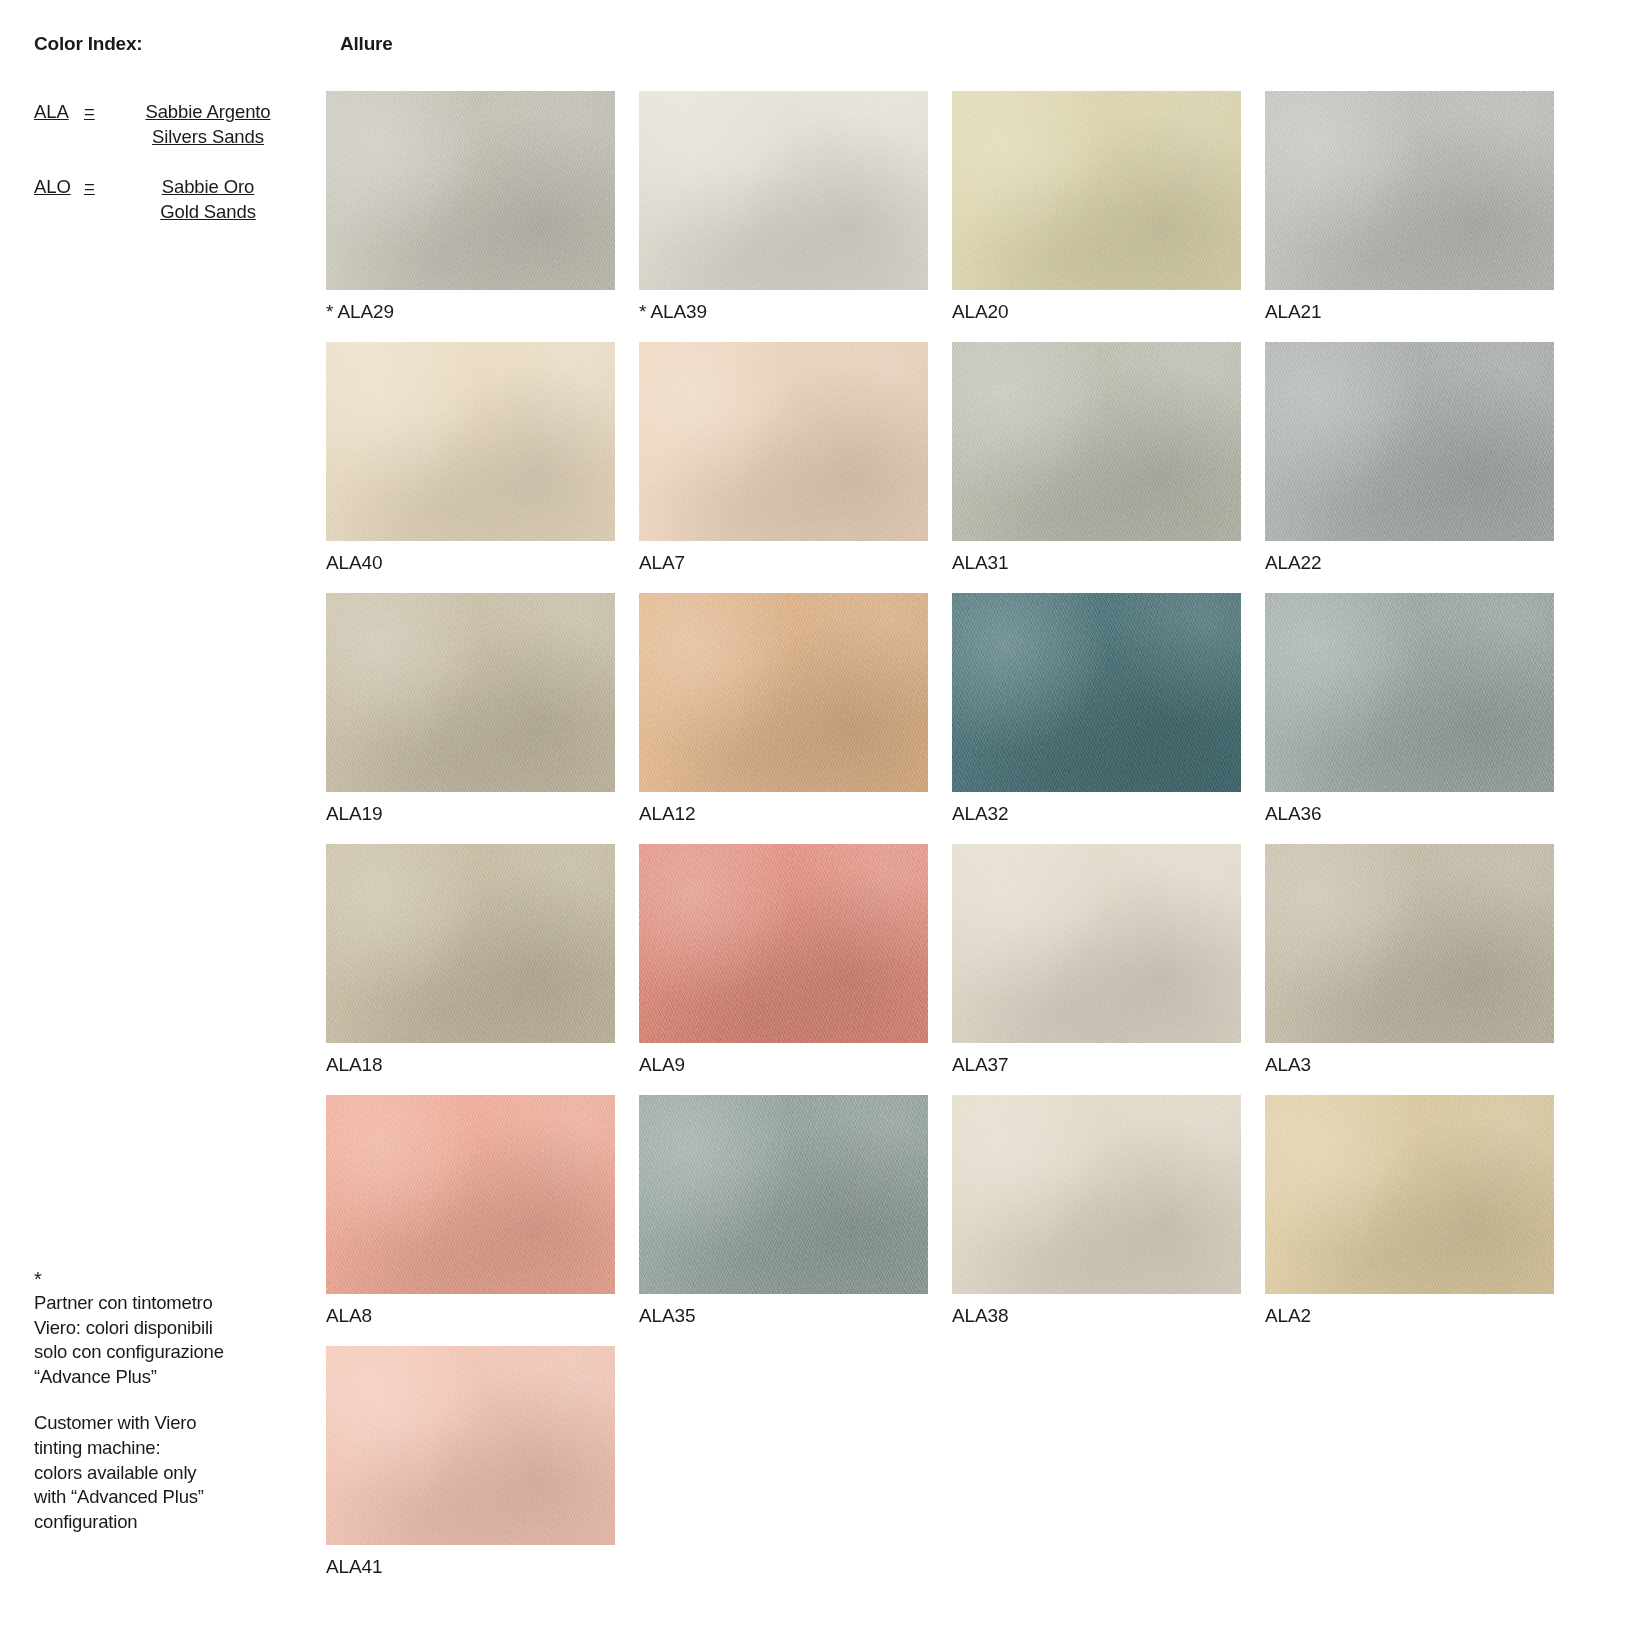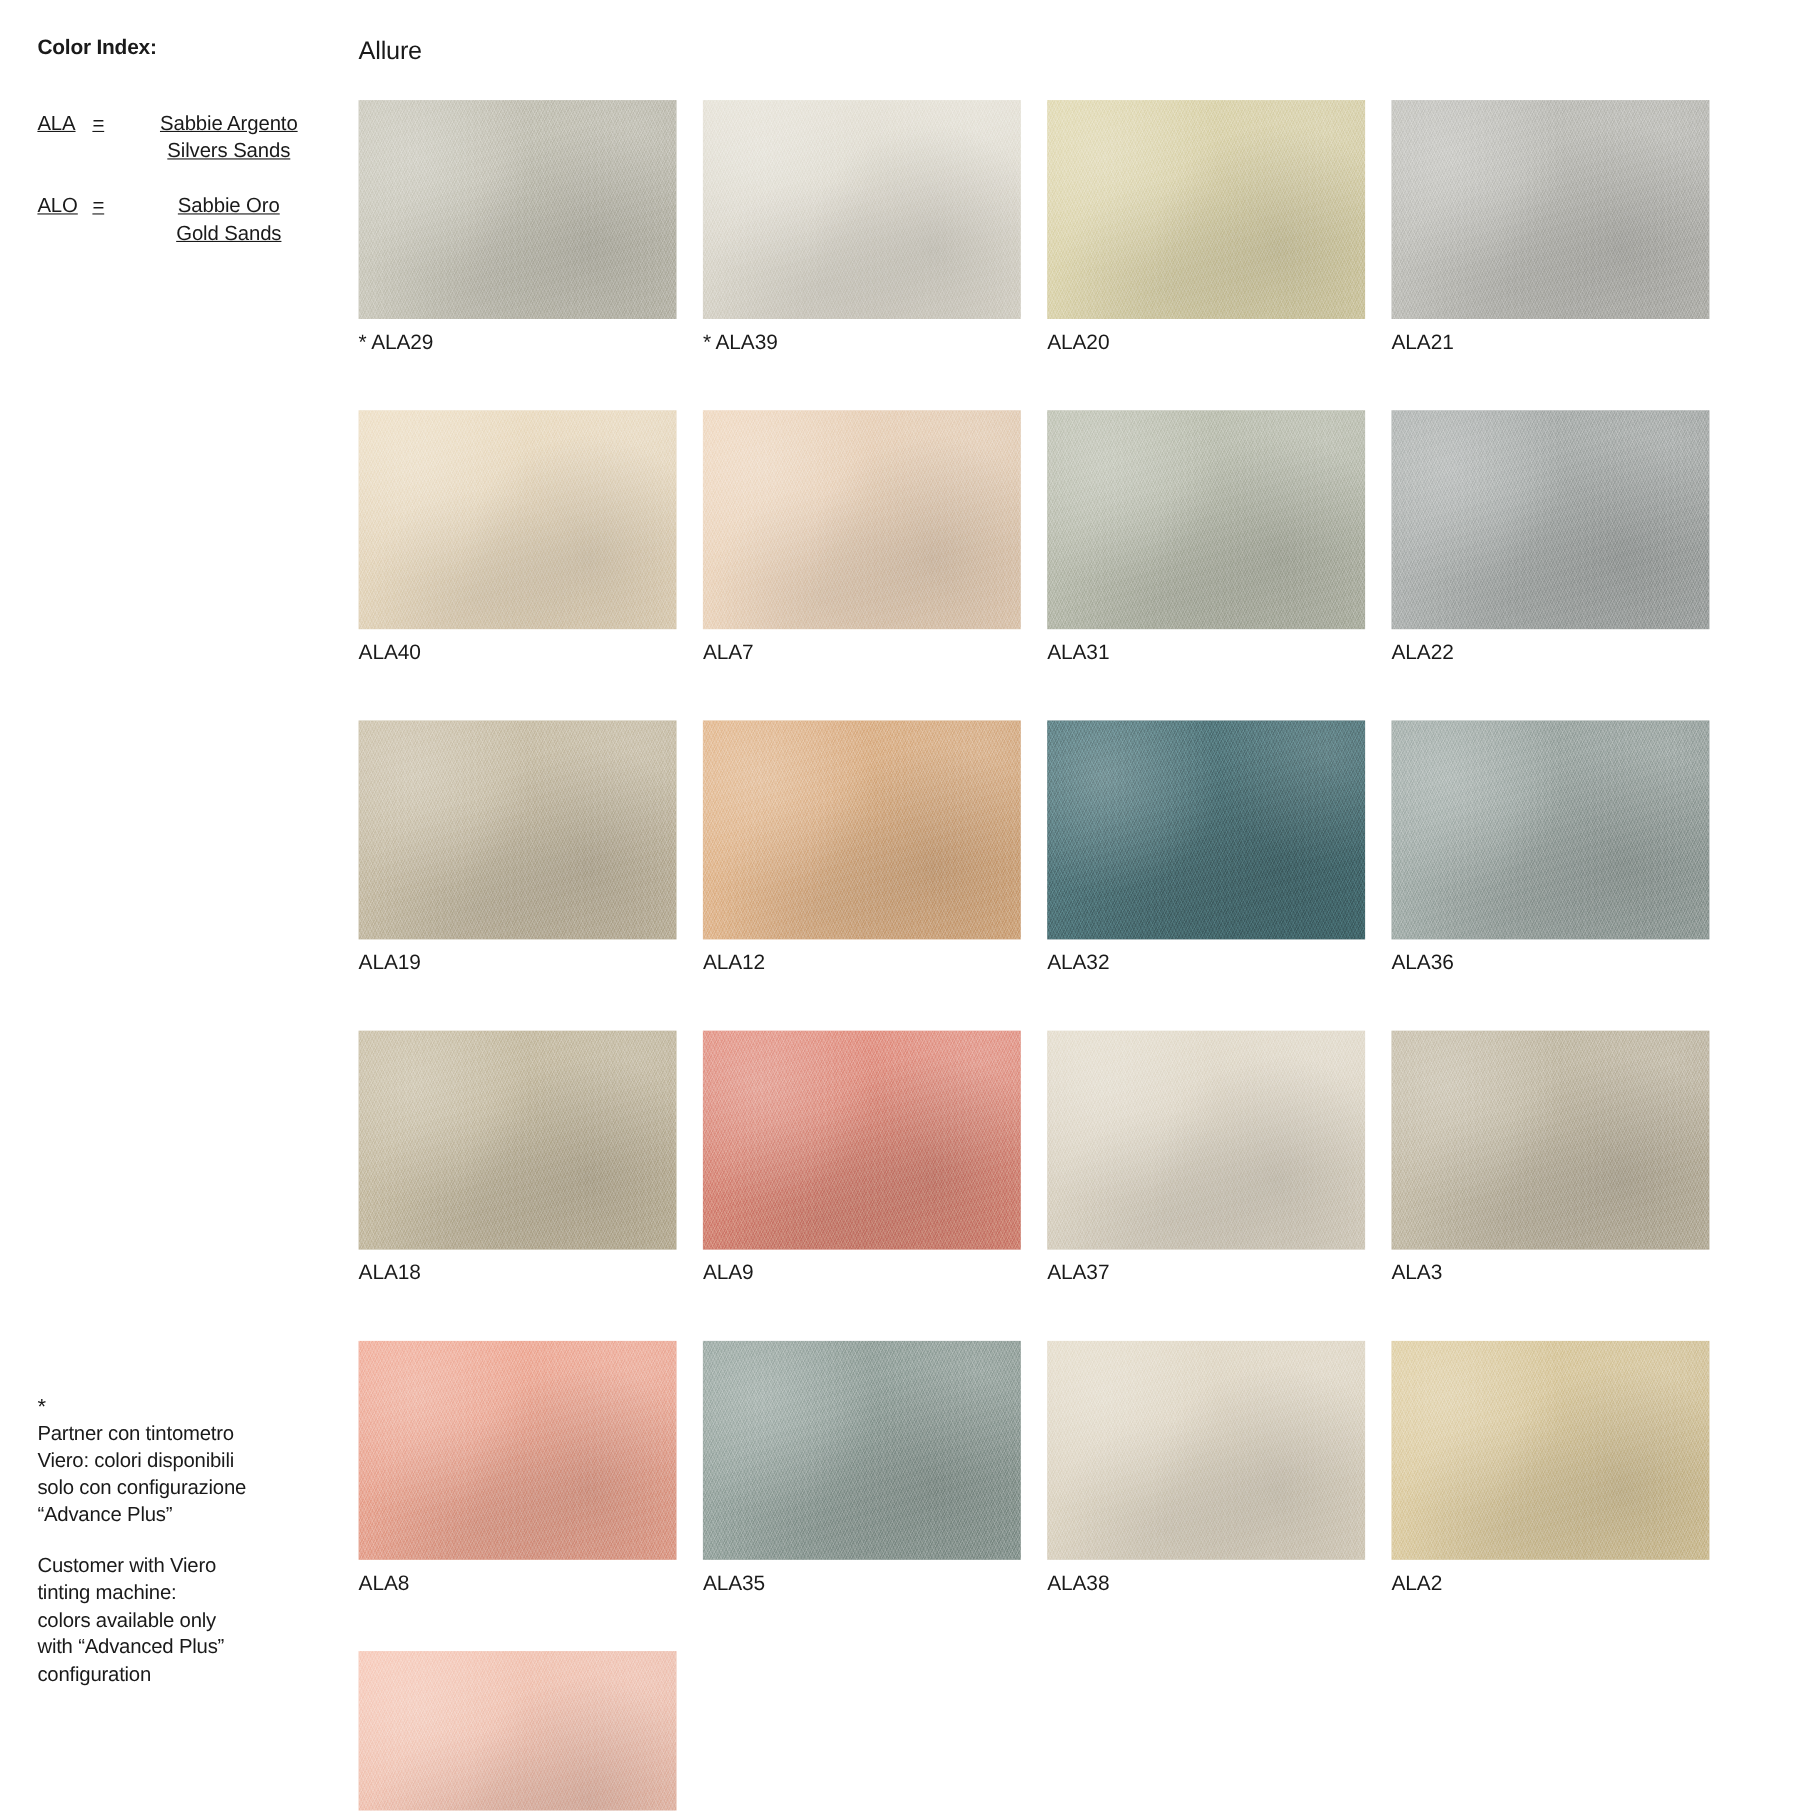--- a/index.html
+++ b/index.html
@@ -85,39 +85,39 @@
   
   #swatch-area {
     position: absolute;
     left: 326px;
     top: 0;
     width: 1290px;
   }
   .section-title {
     position: absolute;
     top: 33px;
-    left: 0;
-    font-size: 23px;
-    font-weight: normal;
+    left: 14px;
+    font-size: 19px;
+    font-weight: bold;
     letter-spacing: -0.2px;
   }
 
   #grid {
     position: absolute;
     top: 91px;
     left: 0;
     width: 1290px;
     display: grid;
     grid-template-columns: repeat(4, 289px);
     column-gap: 24px;
     row-gap: 0;
   }
   .swatch-cell {
     width: 289px;
-    height: 282px;
+    height: 251px;
     position: relative;
   }
   .swatch-chip {
     width: 289px;
     height: 199px;
     position: relative;
     overflow: hidden;
     background-repeat: repeat;
   }
   

